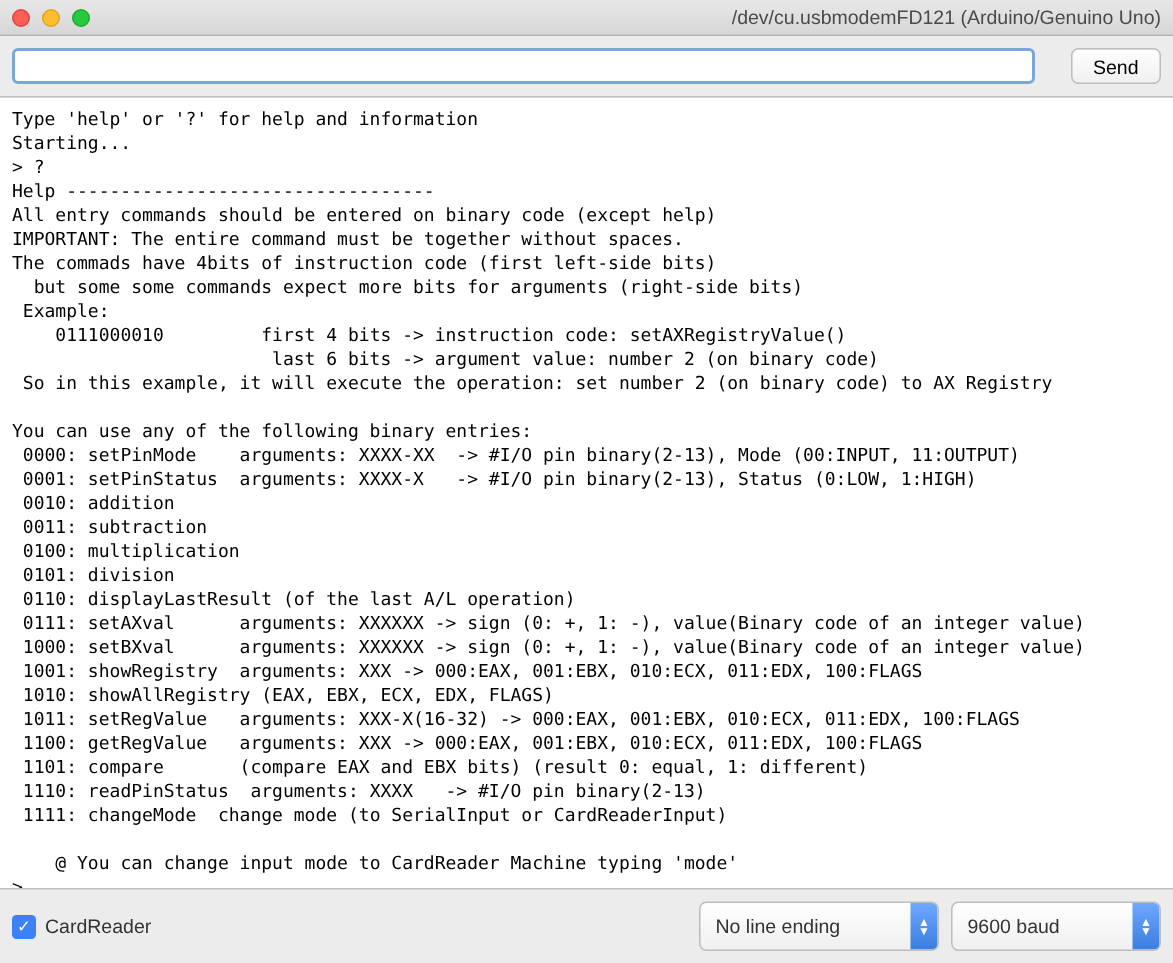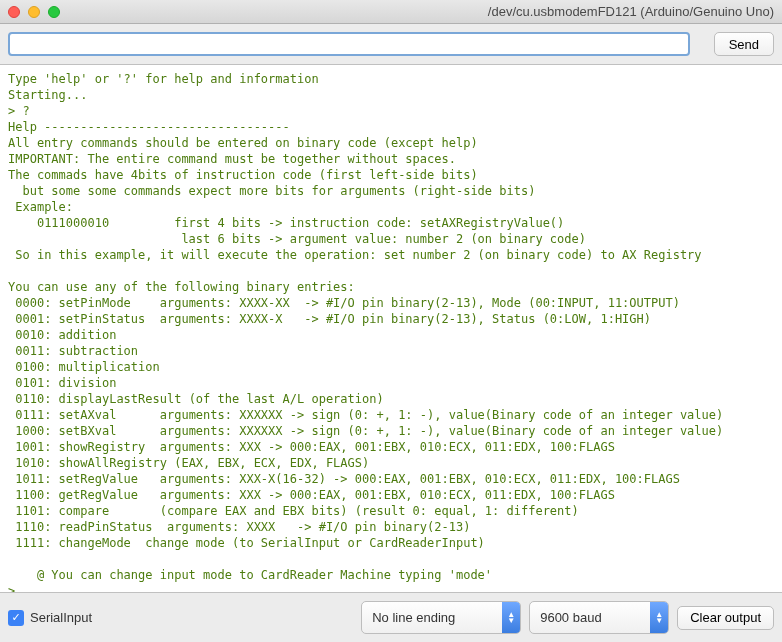--- a/index.html
+++ b/index.html
@@ -66,21 +66,21 @@
       border-radius: 5px;
       cursor: pointer;
     }
     .console {
       flex: 1;
       background: #fff;
       padding: 6px 8px;
       font-family: "Monaco", "Menlo", "Consolas", monospace;
       font-size: 12px;
       line-height: 16px;
-      color: #4d7c0f;
+      color: #000000;
       white-space: pre-wrap;
       overflow: auto;
     }
     .bottom-bar {
       display: flex;
       align-items: center;
       padding: 8px;
       gap: 8px;
       background: #ececec;
       border-top: 1px solid #c0c0c0;
@@ -190,31 +190,30 @@
  1101: compare       (compare EAX and EBX bits) (result 0: equal, 1: different)
  1110: readPinStatus  arguments: XXXX   -&gt; #I/O pin binary(2-13)
  1111: changeMode  change mode (to SerialInput or CardReaderInput)
 
     @ You can change input mode to CardReader Machine typing 'mode'
 &gt;</div>
 
 <div class="bottom-bar">
   <div class="autoscroll-wrap">
     <div class="autoscroll-check">✓</div>
-    <span>SerialInput</span>
+    <span>CardReader</span>
   </div>
   <div class="spacer"></div>
   <div class="dropdown dd1">
     <span class="dropdown-label">No line ending</span>
     <span class="dropdown-arrow">
         <span>▲</span>
         <span>▼</span>
       </span>
   </div>
   <div class="dropdown dd2">
     <span class="dropdown-label">9600 baud</span>
     <span class="dropdown-arrow">
         <span>▲</span>
         <span>▼</span>
       </span>
   </div>
-  <button class="clear-btn">Clear output</button>
 </div>
 
 </body></html>

